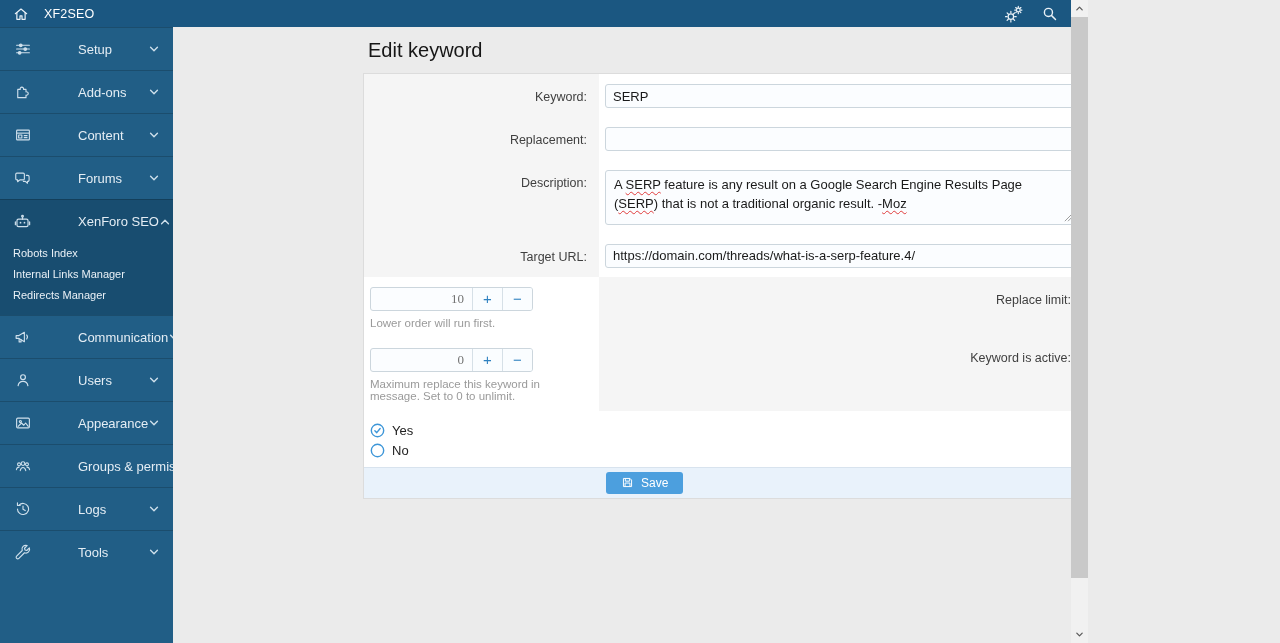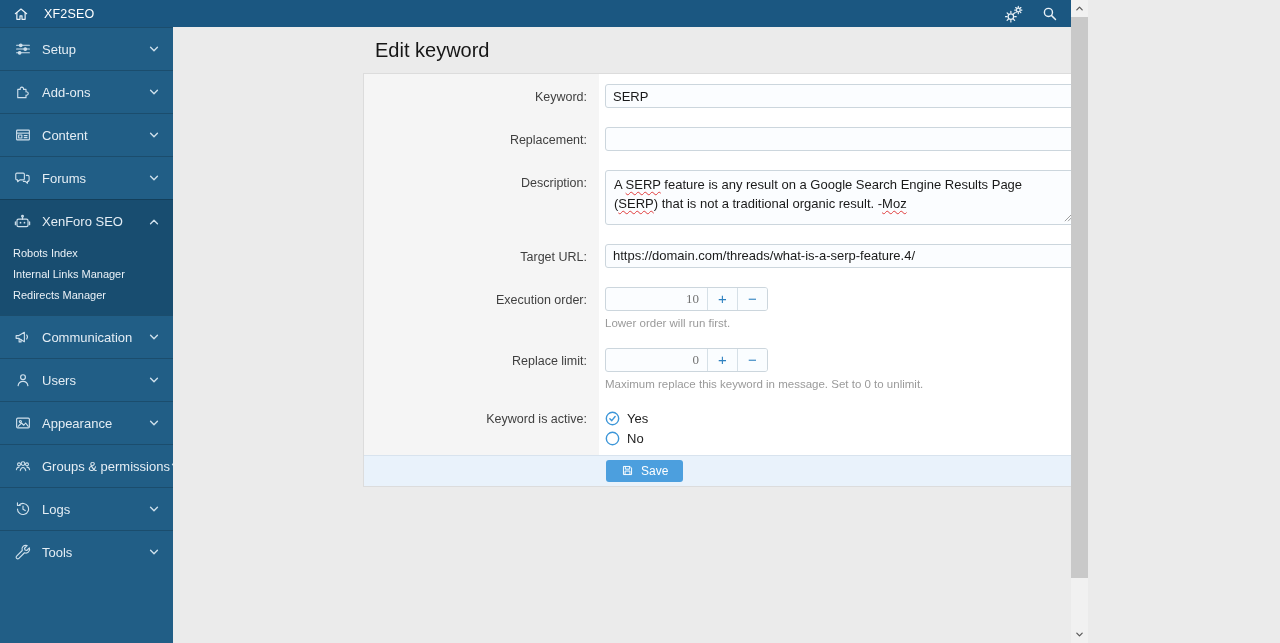--- a/index.html
+++ b/index.html
@@ -26,30 +26,30 @@
   
   .body-row { flex:1; display:flex; min-height:0; }
 
   
   .sidebar { flex:0 0 173px; width:173px; background:#215e86; color:#e4edf4; overflow:hidden; }
   .nav-item {
     height:43px; display:flex; align-items:center; padding:0 12px;
     border-top:1px solid rgba(0,0,0,.18); font-size:13px; cursor:pointer; color:#e4edf4;
   }
   .nav-icon { width:21px; height:20px; margin-right:9px; color:#cfe0ec; display:flex; align-items:center; justify-content:center; flex:0 0 21px; }
-  .nav-label { flex:1; white-space:nowrap; }
+  .nav-label { flex:1; white-space:nowrap;margin-left:36px; }
   .chev { width:13px; color:#cfe0ec; display:flex; align-items:center; }
   .nav-group { border-top:1px solid rgba(0,0,0,.18); }
   .nav-group.expanded { background:#184d70; padding-bottom:9px; }
   .nav-group.expanded .nav-item { border-top:none; }
   .subnav-item { font-size:11px; padding:4px 13px 5px; color:#e9f0f6; cursor:pointer; white-space:nowrap; }
 
   
   .content { flex:1; padding:8px 0 0 190px; overflow:hidden; }
-  .page-title { font-size:20px; font-weight:400; color:#161616; margin:4px 12px 11px; }
+  .page-title { font-size:20px; font-weight:400; color:#161616; margin:4px 5px 11px; }
 
   .form-card { width:717px; background:#fff; border:1px solid #dcdcdc; }
   .form-grid { display:grid; grid-template-columns:235px 1fr; }
   .lbl-cell {
     background:#f5f5f5; text-align:right; padding:16px 12px 0 10px;
     font-size:12.5px; color:#3f3f3f;
   }
   .val-cell { padding:10px 8px 9px 6px; }
 
   .text-input {
@@ -350,21 +350,20 @@
                   </svg>
               </span>
             </div>
           </div>
 
           <div class="lbl-cell">Target URL:</div>
           <div class="val-cell">
             <input class="text-input" type="text" value="https://domain.com/threads/what-is-a-serp-feature.4/" style="">
           </div>
 
-          <div class="lbl-cell">Execution order:</div>
           <div class="val-cell">
             <div class="stepper">
               <input class="num" type="text" value="10" style="">
               <span class="step-btn">+</span>
               <span class="step-btn">−</span>
             </div>
             <div class="hint">Lower order will run first.</div>
           </div>
 
           <div class="lbl-cell">Replace limit:</div>

